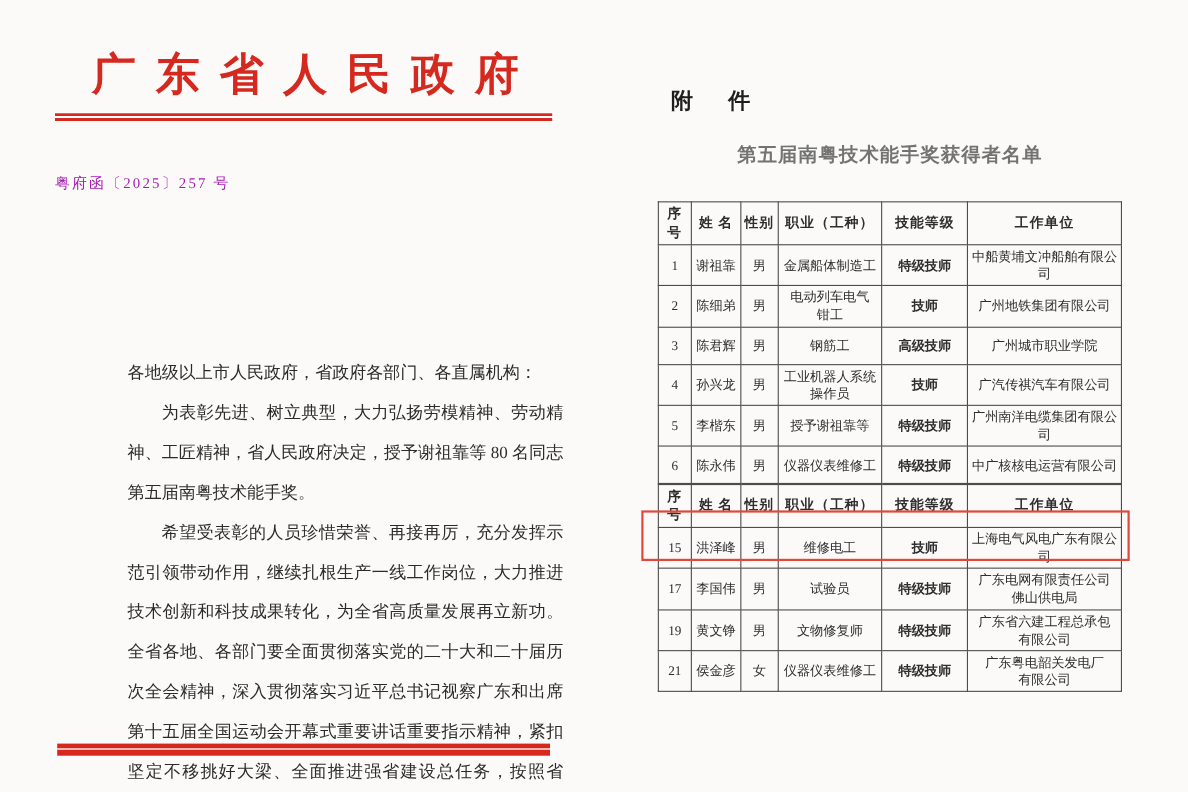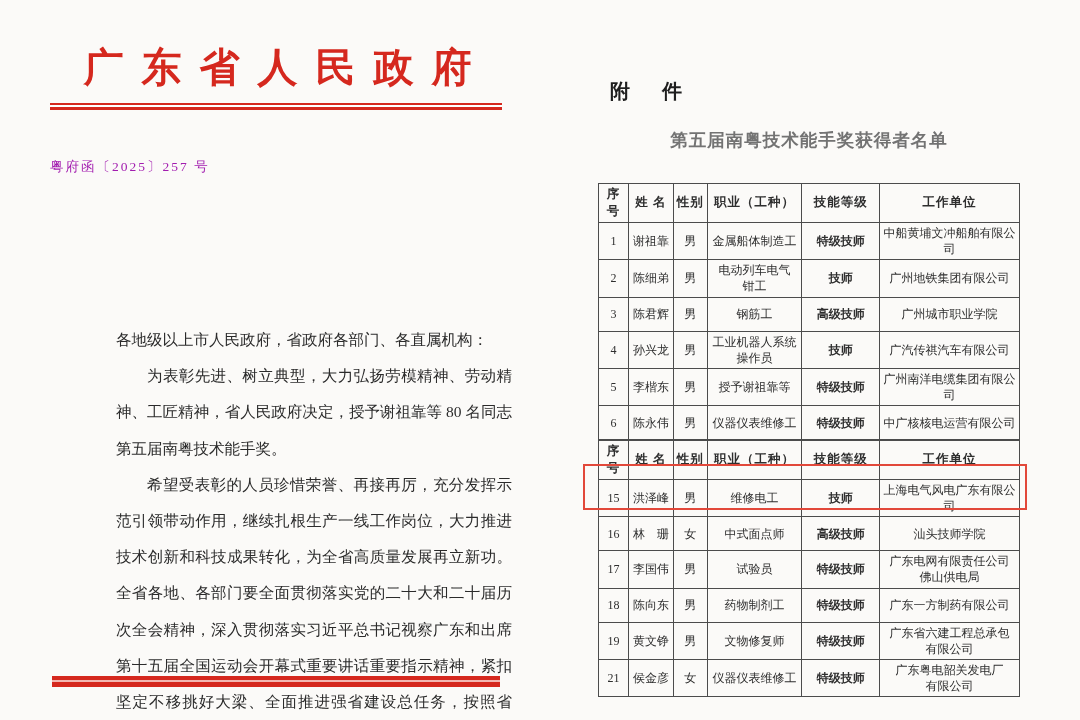--- a/index.html
+++ b/index.html
@@ -184,43 +184,27 @@
         <tbody>
           <tr>
             <td class="col-no">15</td>
             <td class="col-name">洪泽峰</td>
             <td class="col-sex">男</td>
             <td class="col-job">维修电工</td>
             <td class="col-level">技师</td>
             <td class="col-org">上海电气风电广东有限公司</td>
           </tr>
           <tr>
-            <td class="col-no">16</td>
-            <td class="col-name">林　珊</td>
-            <td class="col-sex">女</td>
-            <td class="col-job">中式面点师</td>
-            <td class="col-level">高级技师</td>
-            <td class="col-org">汕头技师学院</td>
-          </tr>
-          <tr>
             <td class="col-no">17</td>
             <td class="col-name">李国伟</td>
             <td class="col-sex">男</td>
             <td class="col-job">试验员</td>
             <td class="col-level">特级技师</td>
             <td class="col-org">广东电网有限责任公司
 佛山供电局</td>
-          </tr>
-          <tr>
-            <td class="col-no">18</td>
-            <td class="col-name">陈向东</td>
-            <td class="col-sex">男</td>
-            <td class="col-job">药物制剂工</td>
-            <td class="col-level">特级技师</td>
-            <td class="col-org">广东一方制药有限公司</td>
           </tr>
           <tr>
             <td class="col-no">19</td>
             <td class="col-name">黄文铮</td>
             <td class="col-sex">男</td>
             <td class="col-job">文物修复师</td>
             <td class="col-level">特级技师</td>
             <td class="col-org">广东省六建工程总承包
 有限公司</td>
           </tr>

